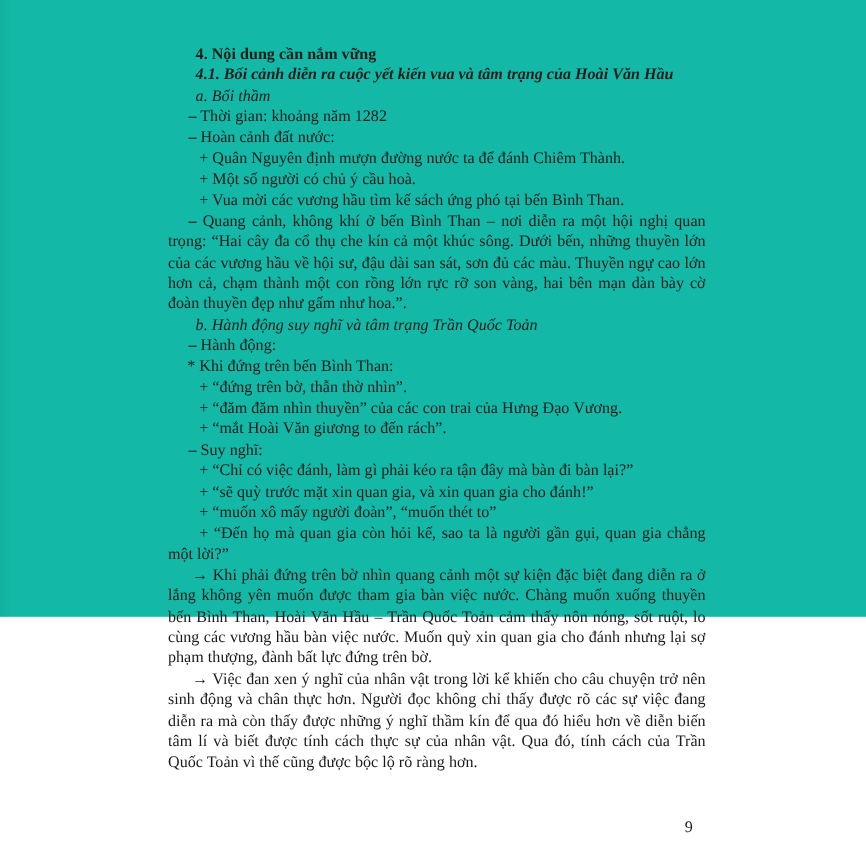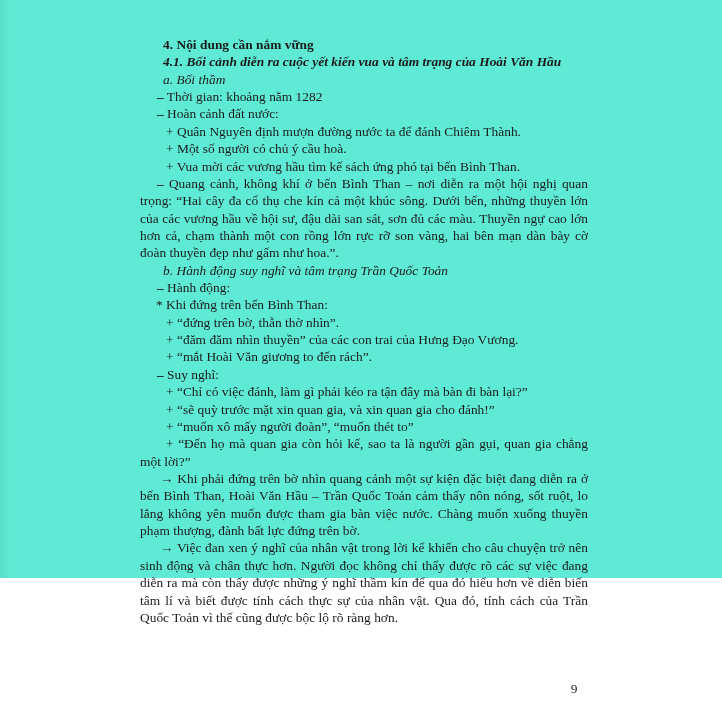--- a/index.html
+++ b/index.html
@@ -4,22 +4,22 @@
 <style>
   html,body{
     margin:0;padding:0;
     width:722px;height:722px;
     background:#ffffff;
     overflow:hidden;
     font-family:"Liberation Serif","DejaVu Serif",serif;
   }
   #page{
     position:relative;
-    width:722px;height:578px;
-    background:#5eead4;
+    width:722px;height:514px;
+    background:#14b8a6;
     color:#1b1b1b;
   }
   #edge-shade{
     position:absolute;left:0;top:0;bottom:0;width:10px;
     background:linear-gradient(90deg,rgba(0,0,0,0.05),rgba(0,0,0,0));
     pointer-events:none;
   }
   #text-block{
     position:absolute;
     left:140px;top:36px;width:448px;
@@ -78,22 +78,23 @@
     <div class="ln plus"><span class="mk">+</span> <span class="tx">“đăm đăm nhìn thuyền” của các con trai của Hưng Đạo Vương.</span></div>
     <div class="ln plus"><span class="mk">+</span> <span class="tx">“mắt Hoài Văn giương to đến rách”.</span></div>
     <div class="ln dash"><span class="mk">–</span> <span class="tx">Suy nghĩ:</span></div>
     <div class="ln plus"><span class="mk">+</span> <span class="tx">“Chỉ có việc đánh, làm gì phải kéo ra tận đây mà bàn đi bàn lại?”</span></div>
     <div class="ln plus"><span class="mk">+</span> <span class="tx">“sẽ quỳ trước mặt xin quan gia, và xin quan gia cho đánh!”</span></div>
     <div class="ln plus"><span class="mk">+</span> <span class="tx">“muốn xô mấy người đoàn”, “muốn thét to”</span></div>
     <div class="ln plus j"><span class="mk">+</span> <span class="tx">“Đến họ mà quan gia còn hỏi kế, sao ta là người gần gụi, quan gia chẳng hỏi</span></div>
     <div class="ln cont"><span class="tx">một lời?”</span></div>
 
     <div class="ln arrow j"><span class="mk">→</span> <span class="tx">Khi phải đứng trên bờ nhìn quang cảnh một sự kiện đặc biệt đang diễn ra ở</span></div>
+    <div class="ln cont j"><span class="tx">lắng không yên muốn được tham gia bàn việc nước. Chàng muốn xuống thuyền</span></div>
     <div class="ln cont j"><span class="tx">bến Bình Than, Hoài Văn Hầu – Trần Quốc Toản cảm thấy nôn nóng, sốt ruột, lo</span></div>
-    <div class="ln cont j"><span class="tx">lắng không yên muốn được tham gia bàn việc nước. Chàng muốn xuống thuyền</span></div>
+    <div class="ln cont j"><span class="tx">cùng các vương hầu bàn việc nước. Muốn quỳ xin quan gia cho đánh nhưng lại sợ</span></div>
     <div class="ln cont"><span class="tx">phạm thượng, đành bất lực đứng trên bờ.</span></div>
 
     <div class="ln arrow j"><span class="mk">→</span> <span class="tx">Việc đan xen ý nghĩ của nhân vật trong lời kể khiến cho câu chuyện trở nên</span></div>
     <div class="ln cont j"><span class="tx">sinh động và chân thực hơn. Người đọc không chỉ thấy được rõ các sự việc đang</span></div>
     <div class="ln cont j"><span class="tx">diễn ra mà còn thấy được những ý nghĩ thầm kín để qua đó hiểu hơn về diễn biến</span></div>
     <div class="ln cont j"><span class="tx">tâm lí và biết được tính cách thực sự của nhân vật. Qua đó, tính cách của Trần</span></div>
     <div class="ln cont"><span class="tx">Quốc Toản vì thế cũng được bộc lộ rõ ràng hơn.</span></div>
 
   </div>
 

